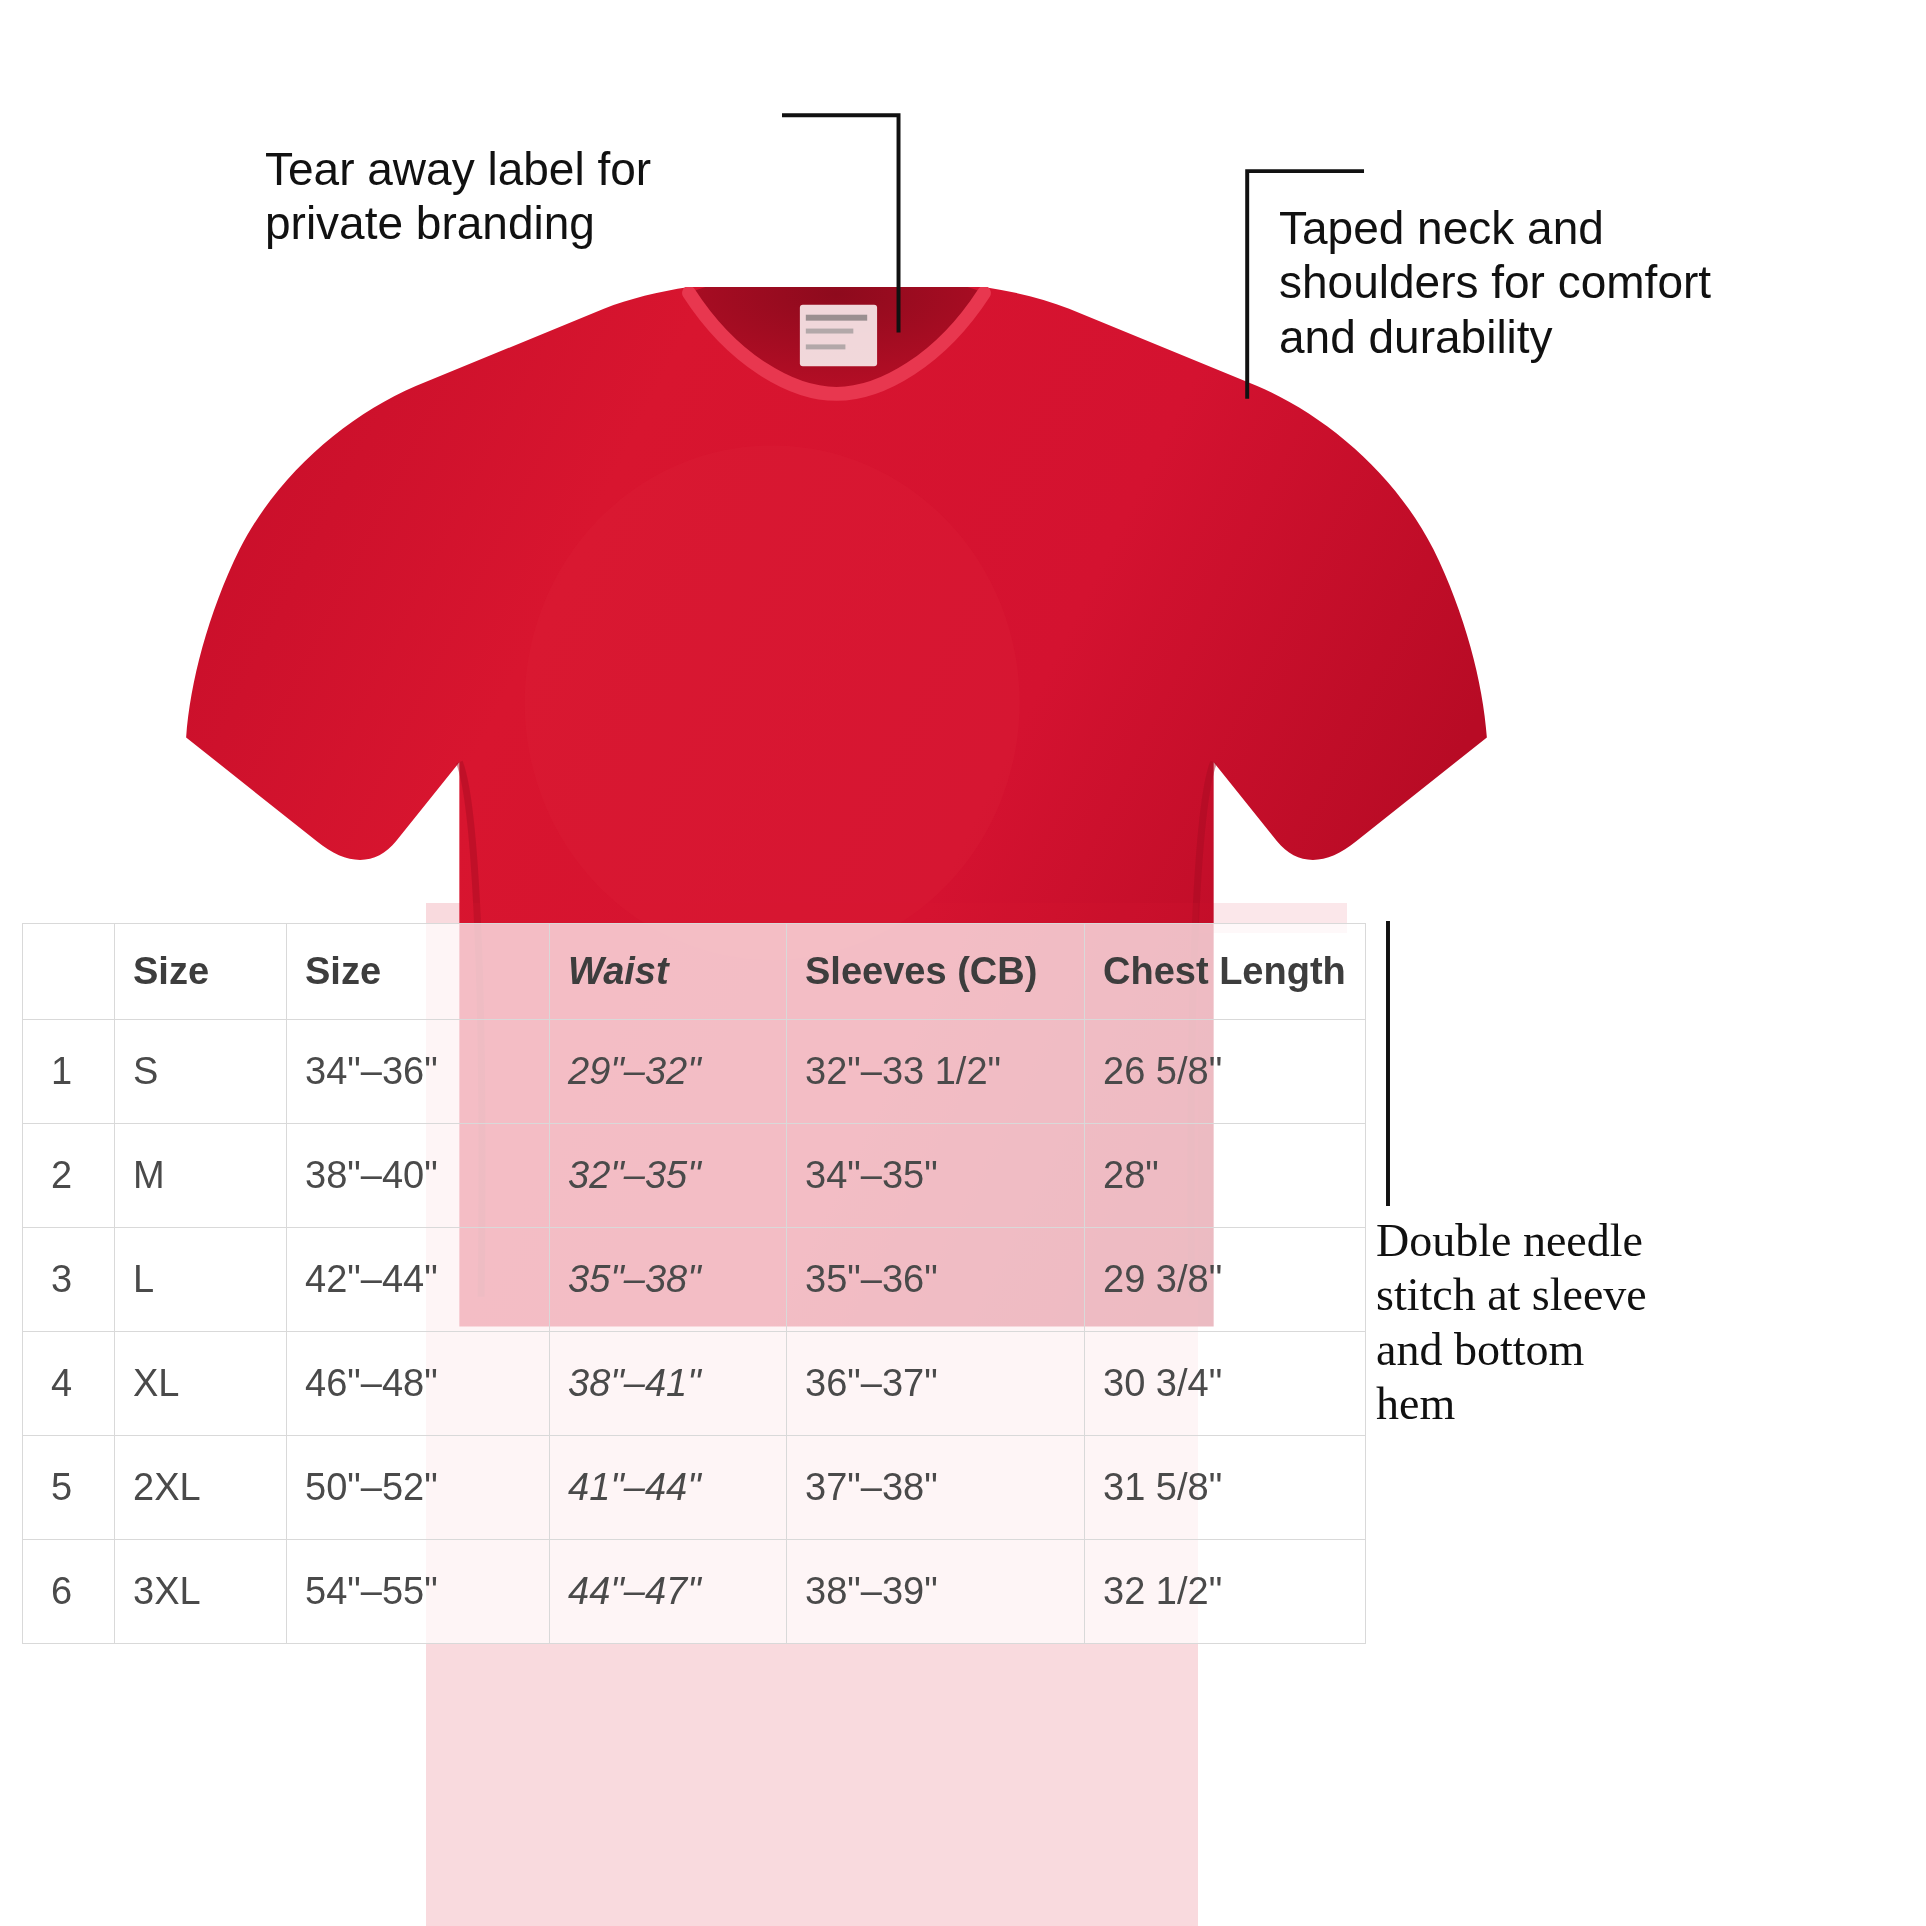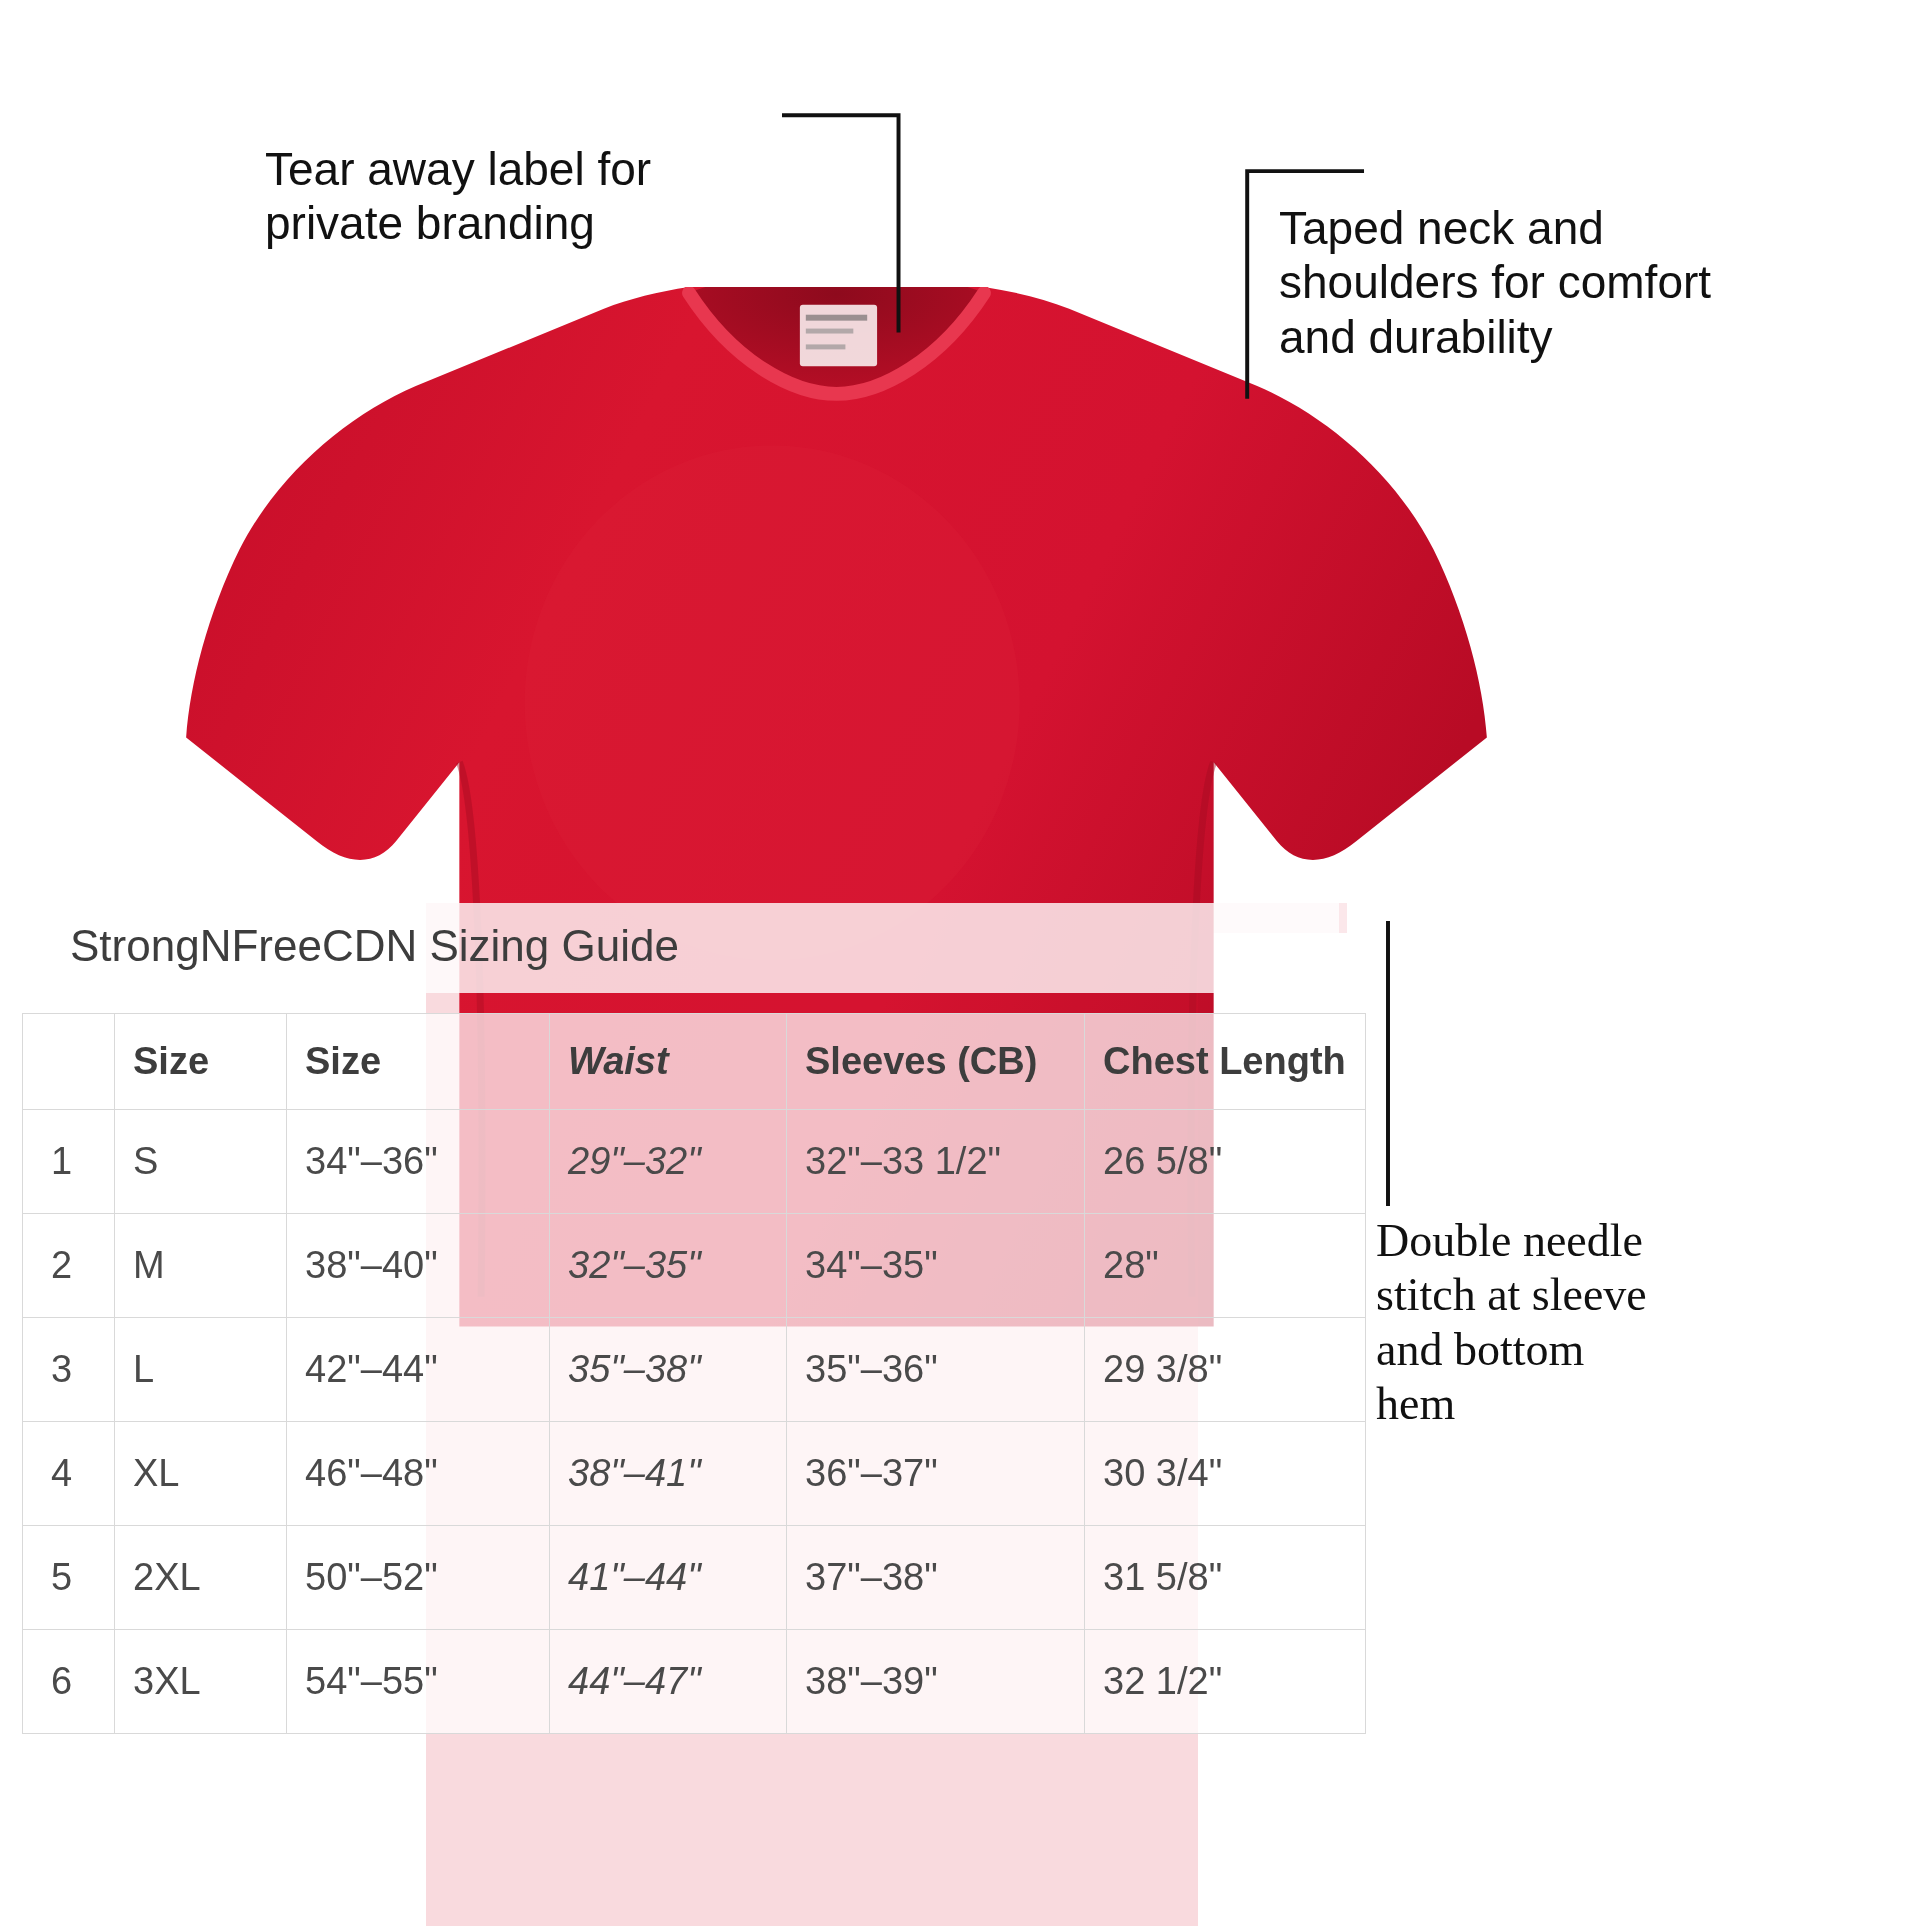--- a/index.html
+++ b/index.html
@@ -188,21 +188,20 @@
 <div class="callout" id="callout-taped">Taped neck and
 shoulders for comfort
 and durability</div>
 
 <div class="callout" id="callout-double">Double needle
 stitch at sleeve
 and bottom
 hem</div>
 
 <div id="table-panel">
-  <div id="table-title">StrongNFreeCDN Sizing Guide</div>
   <table>
     <thead>
       <tr>
         <th class="col-idx"></th>
         <th class="col-size">Size</th>
         <th class="col-chest">Size</th>
         <th class="col-waist">Waist</th>
         <th class="col-sleeve">Sleeves (CB)</th>
         <th class="col-body">Chest Length</th>
       </tr>

